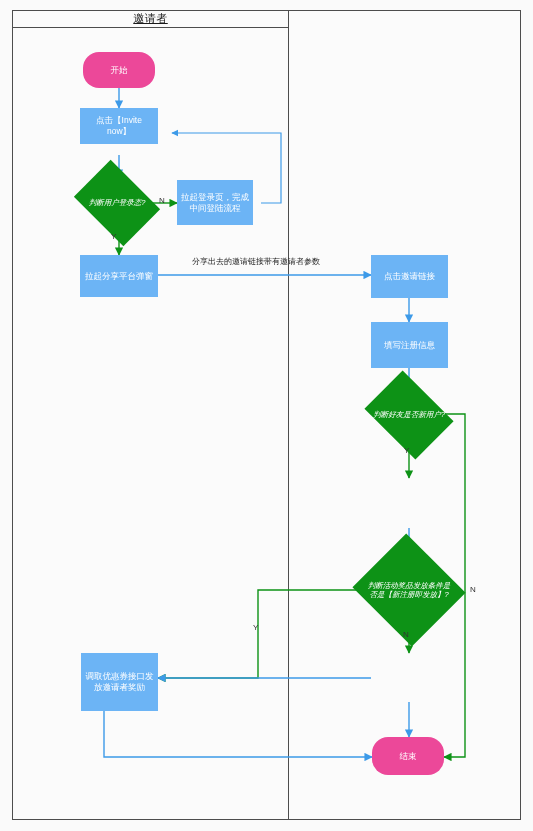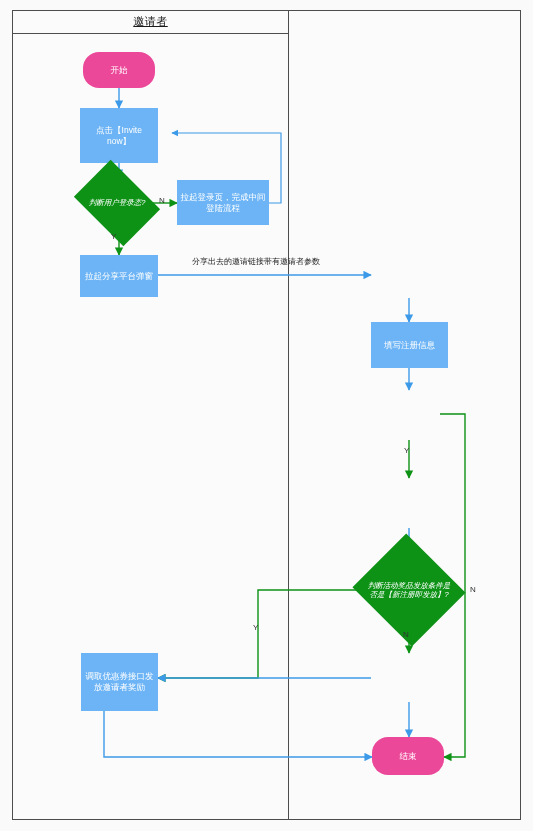--- a/index.html
+++ b/index.html
@@ -23,21 +23,21 @@
     top: 10px;
     width: 509px;
     height: 810px;
     border: 1px solid #4d4d4d;
     background: #fbfbfb;
     box-sizing: border-box;
   }
   .lane-header {
     position: absolute;
     top: 10px;
-    height: 24px;
+    height: 18px;
     border-bottom: 1px solid #4d4d4d;
     box-sizing: border-box;
     display: flex;
     align-items: center;
     justify-content: center;
     font-size: 11px;
     color: #1a1a1a;
     letter-spacing: 0.5px;
     text-decoration: underline;
   }
@@ -179,34 +179,39 @@
 
     
     <path d="M 409 702 L 409 737" stroke="#3d9ae8" stroke-width="1.4" fill="none" marker-end="url(#arrow-blue)"></path>
 
     
     <path d="M 104 702 L 104 757 L 372 757" stroke="#3d9ae8" stroke-width="1.4" fill="none" marker-end="url(#arrow-blue)"></path>
   </svg>
 
   <div class="node node-terminal" style="left:83px; top:52px; width:72px; height:36px;">开始</div>
 
-  <div class="node node-process" style="left:80px; top:108px; width:78px; height:55px;">点击【Invite now】</div>
+  <div class="node node-process" style="left:80px; top:108px; width:78px; height:36px;">点击【Invite now】</div>
 
   <div class="node-decision-wrap" style="left:82px; top:177px; width:70px; height:52px;">
     <div class="node-decision-shape"></div>
     <div class="node-decision-label">判断用户登录态?</div>
   </div>
 
-  <div class="node node-process" style="left:177px; top:180px; width:92px; height:45px;">拉起登录页，完成中间登陆流程</div>
+  <div class="node node-process" style="left:177px; top:180px; width:76px; height:45px;">拉起登录页，完成中间登陆流程</div>
 
   <div class="node node-process" style="left:80px; top:255px; width:78px; height:42px;">拉起分享平台弹窗</div>
 
+  <div class="node node-process" style="left:371px; top:255px; width:77px; height:43px;">点击邀请链接</div>
 
   <div class="node node-process" style="left:371px; top:322px; width:77px; height:46px;text-align:center;">填写注册信息</div>
 
+  <div class="node-decision-wrap" style="left:373px; top:388px; width:72px; height:54px;">
+    <div class="node-decision-shape"></div>
+    <div class="node-decision-label">判断好友是否新用户?</div>
+  </div>
 
 
   <div class="node-decision-wrap" style="left:367px; top:552px; width:84px; height:76px;">
     <div class="node-decision-shape"></div>
     <div class="node-decision-label">判断活动奖品发放条件是否是【新注册即发放】?</div>
   </div>
 
 
   <div class="node node-process" style="left:81px; top:653px; width:77px; height:58px;">调取优惠券接口发放邀请者奖励</div>
 

